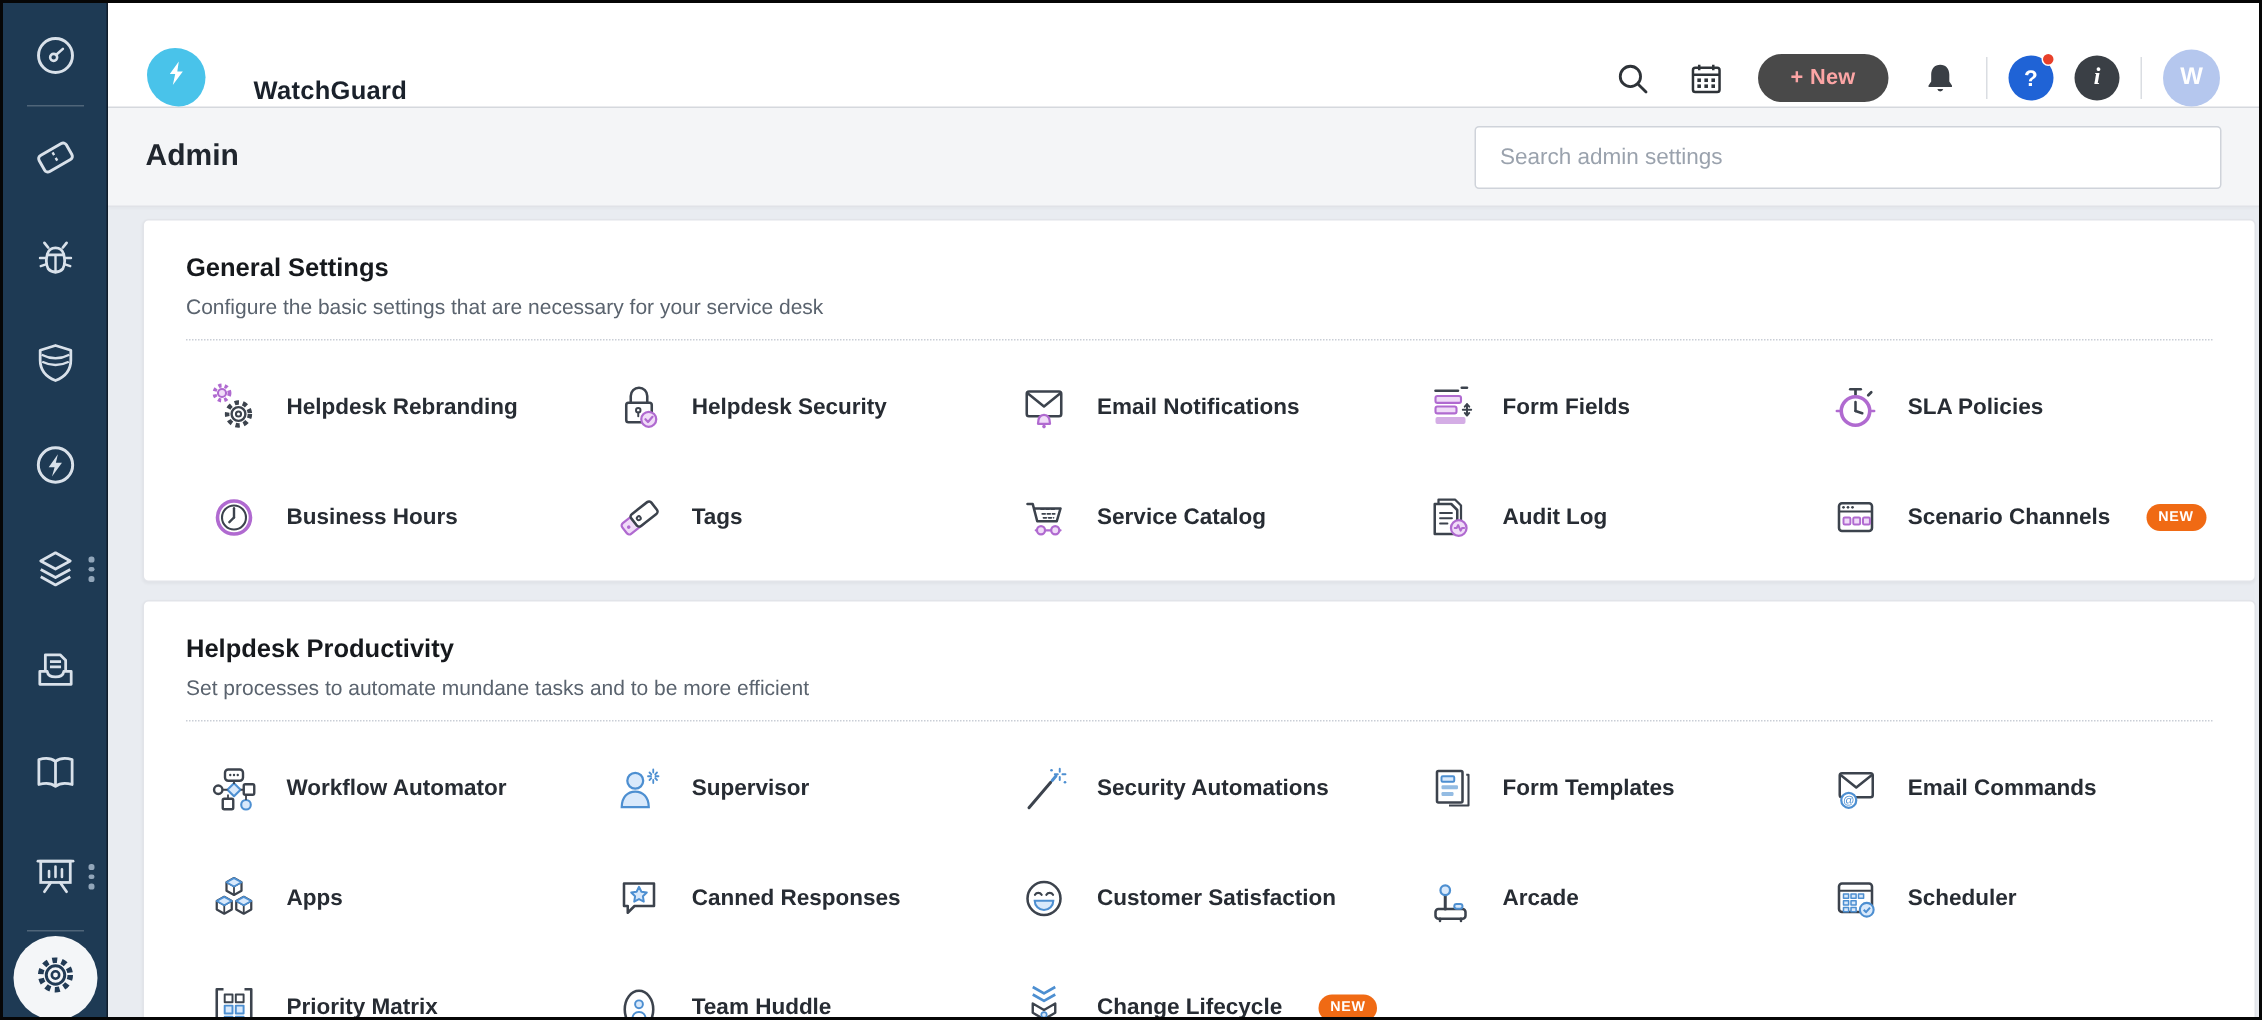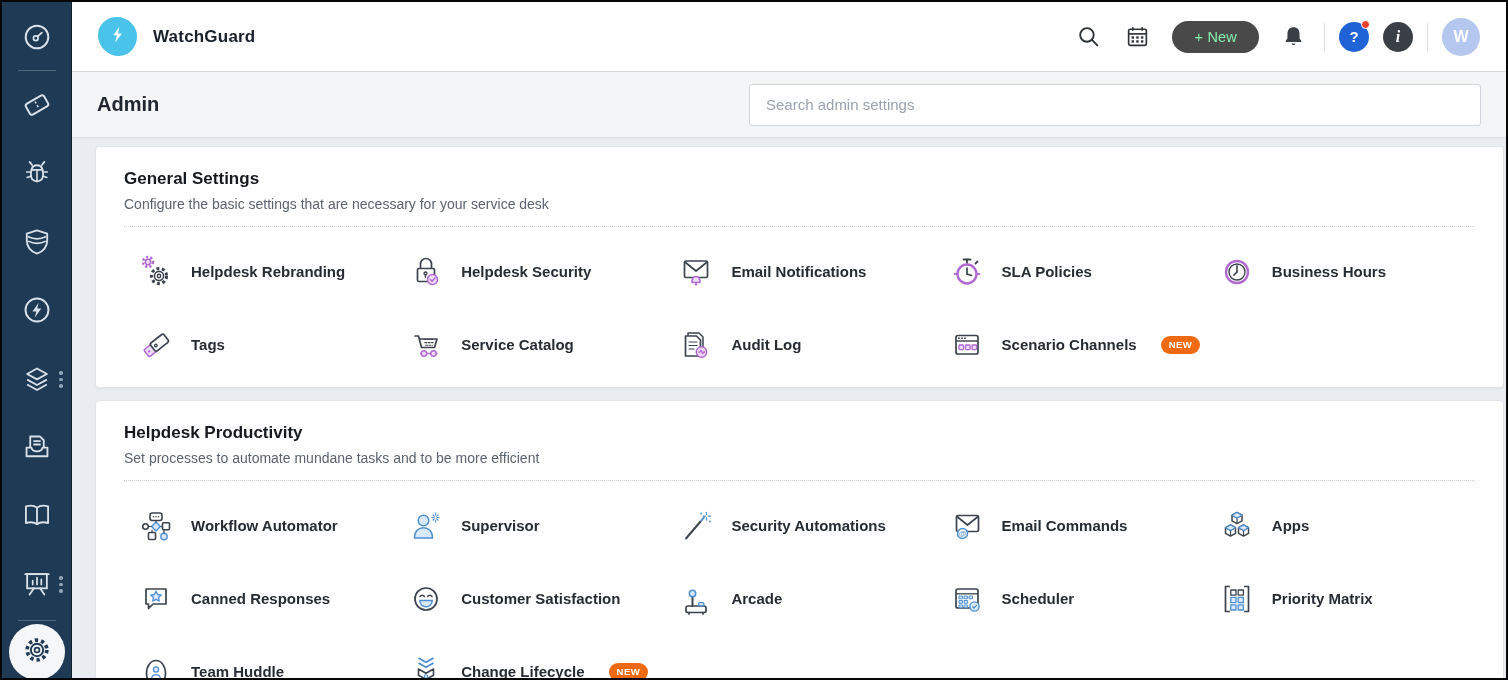--- a/index.html
+++ b/index.html
@@ -21,56 +21,56 @@
   .side-dots i{ width:3.5px; height:3.5px; border-radius:50%; background:#92a6ba; }
   .side-gear{
     position:absolute; left:7px; width:56px; height:56px; border-radius:50%;
     background:#f4f6f8; display:flex; align-items:center; justify-content:center; cursor:pointer;
   }
   .side-gear svg{ width:32px; height:32px; }
   
   .main{ flex:1; display:flex; flex-direction:column; min-width:0; }
   .topbar{
     height:70px; flex:none; background:#fff; border-bottom:1px solid #d5d8dd;
-    display:flex; align-items:center; padding:0 26px;
+    display:flex; align-items:flex-end; padding:0 26px;gap:16px;
   }
   .logo{
     width:39px; height:39px; background:#49c3ea; flex:none;
     border-radius:48% 52% 46% 54% / 46% 50% 50% 54%;
     display:flex; align-items:center; justify-content:center;
   }
   .logo svg{ width:20px; height:20px; }
   .brand-name{ margin-left:16px; font-size:17px; font-weight:700; color:#1a212b; letter-spacing:.2px; }
   .top-right{ margin-left:auto; display:flex; align-items:center; }
   .icon-btn{ background:none; border:none; cursor:pointer; display:flex; align-items:center; justify-content:center; padding:4px; }
   .icon-btn svg{ width:25px; height:25px; display:block; }
   .new-btn{
     border:none; cursor:pointer; margin:0 18px; padding:8px 22px;
-    background:#494949; color:#86efac; font-size:14.5px; border-radius:18px;
-    font-family:inherit; letter-spacing:.2px;
+    background:#494949; color:#fca5a5; font-size:14.5px; border-radius:18px;
+    font-family:inherit; letter-spacing:.2px;font-weight:bold;
   }
   .v-sep{ width:1px; height:28px; background:#dadde2; margin:0 14px; }
   .round-btn{ border:none; cursor:pointer; width:30px; height:30px; border-radius:50%;
     display:flex; align-items:center; justify-content:center; position:relative;
     color:#fff; font-weight:700; font-size:15px; font-family:inherit; }
   .help-btn{ background:#1f63d6; margin-right:14px; }
   .help-btn .dot{ position:absolute; top:-2px; right:-1px; width:9px; height:9px;
     border-radius:50%; background:#e8402a; border:1.5px solid #fff; }
   .info-btn{ background:#3a3f45; font-family:"Liberation Serif", serif; font-style:italic; font-size:16px; }
   .avatar{ width:38px; height:38px; border-radius:50%; background:#b5c7ee; color:#fff;
     display:flex; align-items:center; justify-content:center; font-size:16px; font-weight:700; cursor:pointer; }
   
   .admin-bar{
     height:66px; flex:none; background:#f4f5f7; border-bottom:1px solid #e0e2e7;
     display:flex; align-items:center; padding:0 25px;
     box-shadow:0 1px 2px rgba(0,0,0,.03);
   }
   .admin-bar h1{ font-size:20px; font-weight:700; color:#20262e; }
   .admin-search{
-    margin-left:auto; width:732px; height:42px; background:#fff;
+    margin-left:auto; width:498px; height:42px; background:#fff;
     border:1px solid #cfd3da; border-radius:3px; padding:0 16px;
     font-size:15px; color:#333; font-family:inherit; outline:none;
   }
   .admin-search::placeholder{ color:#9aa2ad; }
   
   .content{ flex:1; overflow:hidden; padding:8px 2px 0 23px; }
   .card{
     background:#fff; border:1px solid #e2e4e9; border-radius:4px;
     box-shadow:0 1px 2px rgba(0,0,0,.04); padding:16px 28px 6px; margin-bottom:12px;
   }
@@ -261,20 +261,33 @@
                   <path d="M9.5 10.5 L20 19 L30.5 10.5" stroke="var(--ink)" stroke-width="1.7"></path>
                   <path d="M16 30.5 c0-4.2 1.3-6 4-6 s4 1.8 4 6 z" fill="var(--acl)" stroke="var(--ac)" stroke-width="1.5"></path>
                   <circle cx="20" cy="32.4" r="1.2" fill="var(--ac)"></circle>
                 </svg>
               </span>
               <span class="lbl">Email Notifications</span>
             </button>
             <button class="tile" style="--ac: #b06ad0; --acl: #f0dcf8;">
               <span class="t-icon">
                 <svg viewBox="0 0 40 40" fill="none" stroke-linecap="round">
+                  <line x1="10" y1="8.5" x2="25" y2="8.5" stroke="var(--ink)" stroke-width="1.7"></line>
+                  <line x1="27.5" y1="6.5" x2="31" y2="6.5" stroke="var(--ink)" stroke-width="1.7"></line>
+                  <rect x="10" y="12" width="17" height="4.6" rx="1.3" fill="var(--acl)" stroke="var(--ac)" stroke-width="1.4"></rect>
+                  <rect x="10" y="19" width="14" height="4.6" rx="1.3" fill="var(--acl)" stroke="var(--ac)" stroke-width="1.4"></rect>
+                  <rect x="10" y="26" width="20" height="4.6" rx="1.3" fill="var(--ac)" opacity="0.55"></rect>
+                  <path d="M31 18.4 v5.6 M28.2 21.2 h5.6 M31 17.4 l-1.5 1.7 M31 17.4 l1.5 1.7 M31 25 l-1.5-1.7 M31 25 l1.5-1.7" stroke="var(--ink)" stroke-width="1.3"></path>
+                </svg>
+              </span>
+              <span class="lbl">Form Fields</span>
+            </button>
+            <button class="tile" style="--ac: #b06ad0; --acl: #f0dcf8;">
+              <span class="t-icon">
+                <svg viewBox="0 0 40 40" fill="none" stroke-linecap="round">
                   <line x1="16.5" y1="7.5" x2="23.5" y2="7.5" stroke="var(--ink)" stroke-width="1.8"></line>
                   <line x1="20" y1="7.5" x2="20" y2="11" stroke="var(--ink)" stroke-width="1.8"></line>
                   <line x1="28.5" y1="11.5" x2="30.5" y2="9.5" stroke="var(--ink)" stroke-width="1.8"></line>
                   <circle cx="20" cy="22" r="9.5" fill="#fff" stroke="var(--ac)" stroke-width="2.4"></circle>
                   <line x1="9.2" y1="22" x2="7.6" y2="22" stroke="var(--ac)" stroke-width="1.8"></line>
                   <line x1="30.8" y1="22" x2="32.4" y2="22" stroke="var(--ac)" stroke-width="1.8"></line>
                   <line x1="20" y1="22" x2="20" y2="16" stroke="var(--ink)" stroke-width="1.7"></line>
                   <line x1="20" y1="22" x2="24.5" y2="23.5" stroke="var(--ink)" stroke-width="1.7"></line>
                 </svg>
               </span>
@@ -384,20 +397,32 @@
               <span class="t-icon">
                 <svg viewBox="0 0 40 40" fill="none" stroke-linecap="round">
                   <line x1="10" y1="32.5" x2="24.5" y2="15.5" stroke="var(--ink)" stroke-width="2"></line>
                   <line x1="25.5" y1="14.3" x2="28" y2="11.3" stroke="var(--ac)" stroke-width="2"></line>
                   <path d="M30.5 6.5 v2 M30.5 12 v2 M27.2 10.2 h2 M32.3 10.2 h2" stroke="var(--ac)" stroke-width="1.3"></path>
                   <circle cx="25" cy="7.5" r="0.9" fill="var(--ac)"></circle>
                   <circle cx="34" cy="15.5" r="0.9" fill="var(--ac)"></circle>
                 </svg>
               </span>
               <span class="lbl">Security Automations</span>
+            </button>
+            <button class="tile" style="--ac: #4d8fd1; --acl: #d9e9fb;">
+              <span class="t-icon">
+                <svg viewBox="0 0 40 40" fill="none" stroke-linejoin="round">
+                  <path d="M30.5 10.5 h1.5 v20.5 h-13" stroke="var(--ink)" stroke-width="1.4"></path>
+                  <rect x="11" y="8" width="17" height="21" rx="1" fill="#fff" stroke="var(--ink)" stroke-width="1.7"></rect>
+                  <rect x="14" y="11.5" width="8.5" height="3.6" rx="0.8" fill="var(--acl)" stroke="var(--ac)" stroke-width="1.3"></rect>
+                  <rect x="14" y="17.5" width="11" height="2.6" rx="0.8" fill="var(--ac)" opacity="0.6"></rect>
+                  <rect x="14" y="22" width="8" height="2.6" rx="0.8" fill="var(--ac)" opacity="0.6"></rect>
+                </svg>
+              </span>
+              <span class="lbl">Form Templates</span>
             </button>
             <button class="tile" style="--ac: #4d8fd1; --acl: #d9e9fb;">
               <span class="t-icon">
                 <svg viewBox="0 0 40 40" fill="none" stroke-linecap="round" stroke-linejoin="round">
                   <rect x="9.5" y="9.5" width="22" height="16" rx="1.5" fill="#fff" stroke="var(--ink)" stroke-width="1.7"></rect>
                   <path d="M10.5 11 L20.5 19 L30.5 11" stroke="var(--ink)" stroke-width="1.7"></path>
                   <circle cx="15.5" cy="27.5" r="5" fill="#fff" stroke="var(--ac)" stroke-width="1.5"></circle>
                   <text x="15.5" y="30.3" text-anchor="middle" font-size="7.5" fill="var(--ac)" font-family="Liberation Sans, sans-serif">@</text>
                 </svg>
               </span>

